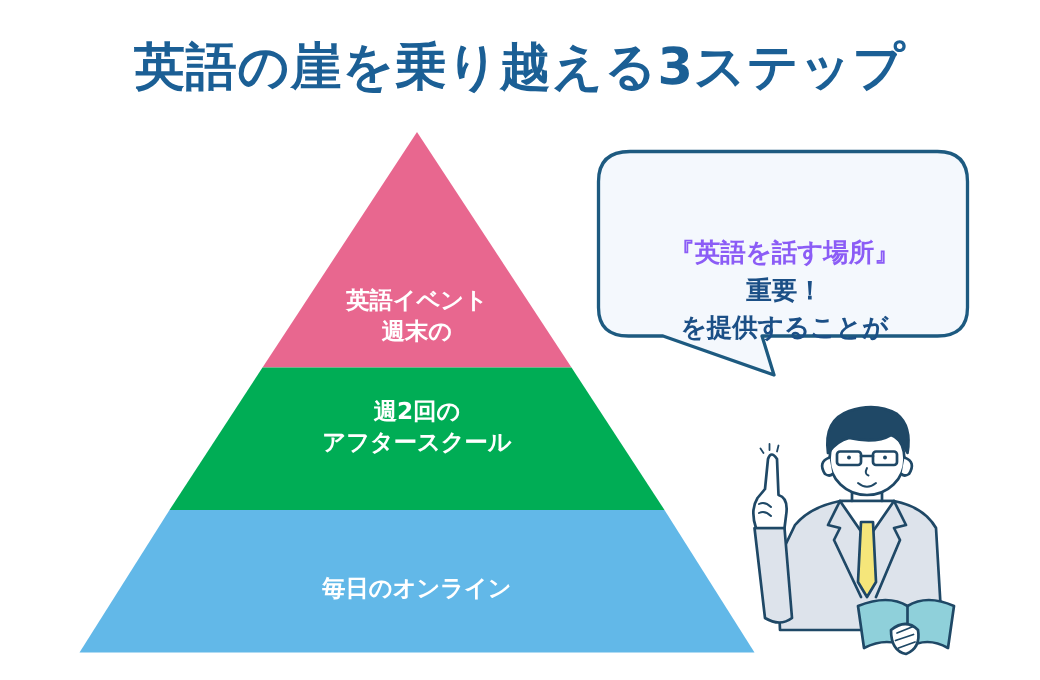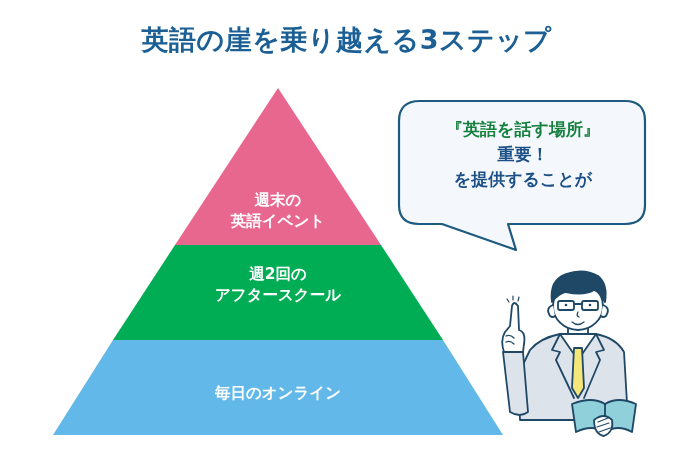--- a/index.html
+++ b/index.html
@@ -2,32 +2,32 @@
 <html><head>
   <meta charset="utf-8">
   <style>
     html, body { margin: 0; padding: 0; }
     body {
       width: 693px; height: 453px; background: #ffffff; position: relative; overflow: hidden;
       font-family: "DejaVu Sans", "Liberation Sans", sans-serif;
     }
     .title {
       position: absolute; left: 0; width: 693px; top: 22px; text-align: center;
-      font-size: 27px; font-weight: bold; color: #1b5f95; letter-spacing: 0.5px;
+      font-size: 34px; font-weight: bold; color: #1b5f95; letter-spacing: 0.5px;
     }
     svg.scene { position: absolute; left: 0; top: 0; }
     .tier-label {
       position: absolute; color: #ffffff; font-weight: bold; font-size: 15.5px;
       text-align: center; line-height: 21px; white-space: nowrap;
     }
     .bubble-text {
       position: absolute; left: 404px; width: 238px; top: 117px; text-align: center;
       font-weight: bold; font-size: 17px; line-height: 25px; color: #1b4f86;
     }
-    .bubble-text .pink { color: #15803d; }
+    .bubble-text .pink { color: #8b5cf6; margin-top: 40px; }
   </style>
 </head>
 <body>
 
 <div class="title">英語の崖を乗り越える3ステップ</div>
 
 <svg class="scene" width="693" height="453" viewBox="0 0 693 453">
 
   <g>
     <polygon points="278,88 381,245 175,245" fill="#e8678f"></polygon>
@@ -78,22 +78,22 @@
 
     <path d="M 572 404 Q 592 396 605 404 Q 618 396 636 404 L 632 432 Q 618 424 605 432 Q 592 424 576 432 Z" fill="#8fd0da"></path>
     <line x1="605" y1="404" x2="605" y2="432"></line>
 
     <path d="M 594 420 Q 604 412 612 420 Q 614 432 604 436 Q 594 434 594 420 Z" fill="#ffffff"></path>
     <path d="M 598 422 L 608 418 M 597 427 L 609 423 M 599 432 L 610 428" fill="none" stroke-width="1.2"></path>
   </g>
 </svg>
 
 <div class="tier-label" style="left:178px; width:200px; top:190px;">
+  <div>英語イベント</div>
   <div>週末の</div>
-  <div>英語イベント</div>
 </div>
 <div class="tier-label" style="left:178px; width:200px; top:264px;">
   <div>週2回の</div>
   <div>アフタースクール</div>
 </div>
 <div class="tier-label" style="left:158px; width:240px; top:382px;font-family:Liberation Serif, serif;">
   <div>毎日のオンライン</div>
 </div>
 
 <div class="bubble-text">

